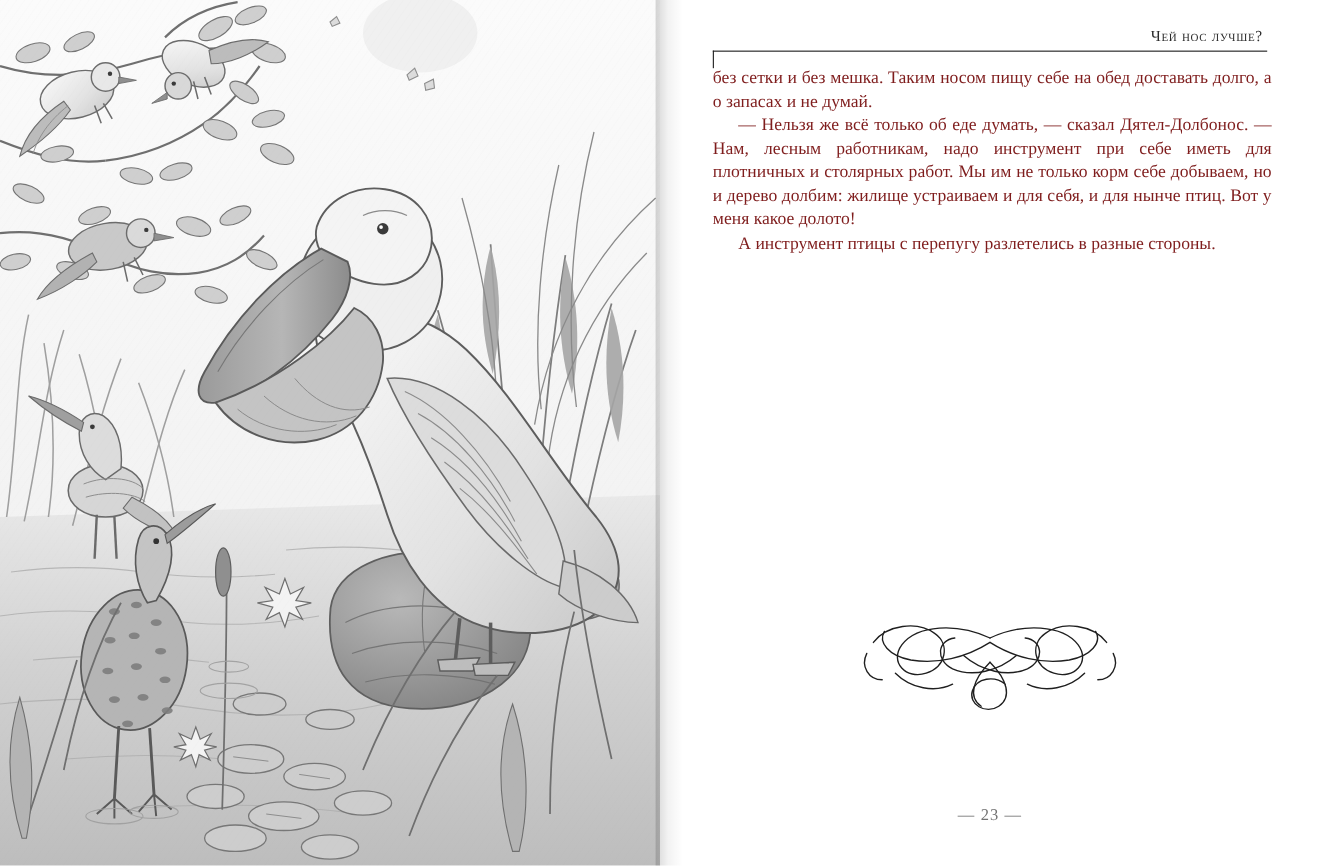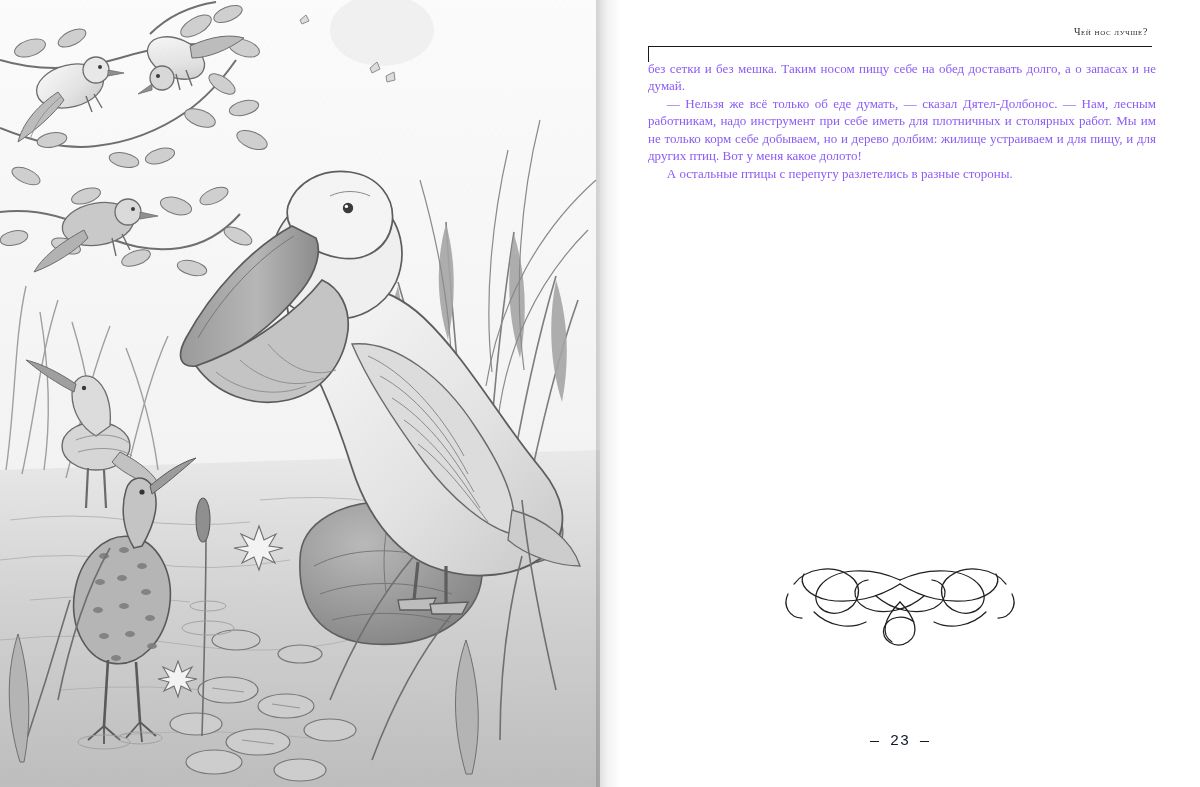--- a/index.html
+++ b/index.html
@@ -60,21 +60,21 @@
     width: 600px;
     height: 787px;
     background: #ffffff;
     overflow: hidden;
   }
   .running-head {
     position: absolute;
     right: 52px;
     top: 26px;
     font-variant: small-caps;
-    font-size: 10px;
+    font-size: 14px;
     letter-spacing: 0.6px;
     color: #2b2b2b;
     white-space: nowrap;
   }
   .head-rule {
     position: absolute;
     left: 48px;
     top: 46px;
     width: 504px;
     height: 1px;
@@ -86,23 +86,23 @@
     top: 46px;
     width: 1px;
     height: 16px;
     background: #1a1a1a;
   }
   .textblock {
     position: absolute;
     left: 48px;
     top: 60px;
     width: 508px;
-    font-size: 13px;
+    font-size: 16px;
     line-height: 1.345;
-    color: #8b5cf6;
+    color: #7f1d1d;
     text-align: justify;
     text-justify: inter-word;
     -webkit-hyphens: none;
     hyphens: none;
   }
   .textblock p {
     margin: 0;
     text-indent: 1.45em;
   }
   .textblock p.noindent { text-indent: 0; }
@@ -119,23 +119,22 @@
   .ornament svg { display: block; }
 
   
   .folio {
     position: absolute;
     left: 0;
     right: 0;
     top: 733px;
     text-align: center;
     font-size: 15px;
-    color: #0f172a;
+    color: #737373;
     letter-spacing: 1px;
-    font-family: Liberation Mono, monospace;
   }
 </style>
 </head>
 <body>
 
 <div class="spread">
 
   <div class="page-left">
     <div class="illustration">
       <svg width="600" height="787" viewBox="0 0 600 787" xmlns="http://www.w3.org/2000/svg">
@@ -447,22 +446,22 @@
   <div class="gutter"></div>
 
   <div class="page-right">
 
     <div class="running-head">Чей нос лучше?</div>
     <div class="head-rule"></div>
     <div class="head-rule-tick"></div>
 
     <div class="textblock">
       <p class="noindent">без сетки и без мешка. Таким носом пищу себе на обед доставать долго, а о запасах и не думай.</p>
-      <p>— Нельзя же всё только об еде думать, — сказал Дятел-Долбонос. — Нам, лесным работникам, надо инструмент при себе иметь для плотничных и столярных работ. Мы им не только корм себе добываем, но и дерево долбим: жилище устраиваем и для пищу, и для других птиц. Вот у меня какое долото!</p>
-      <p>А остальные птицы с перепугу разлетелись в разные стороны.</p>
+      <p>— Нельзя же всё только об еде думать, — сказал Дятел-Долбонос. — Нам, лесным работникам, надо инструмент при себе иметь для плотничных и столярных работ. Мы им не только корм себе добываем, но и дерево долбим: жилище устраиваем и для себя, и для нынче птиц. Вот у меня какое долото!</p>
+      <p>А инструмент птицы с перепугу разлетелись в разные стороны.</p>
     </div>
 
     <div class="ornament">
       <svg width="240" height="90" viewBox="0 0 240 90" xmlns="http://www.w3.org/2000/svg">
         <g fill="none" stroke="#1f1f1f" stroke-width="1.25" stroke-linecap="round">
           <path d="M120 20 C 150 6 186 8 200 26 C 212 42 196 58 178 52 C 160 46 156 26 170 16 C 186 4 214 8 226 24"></path>
           <path d="M120 20 C 90 6 54 8 40 26 C 28 42 44 58 62 52 C 80 46 84 26 70 16 C 54 4 26 8 14 24"></path>
           <path d="M120 24 C 142 38 168 44 192 40 C 212 36 222 24 216 14"></path>
           <path d="M120 24 C 98 38 72 44 48 40 C 28 36 18 24 24 14"></path>
           <path d="M96 36 C 112 50 136 56 154 48 C 170 40 168 22 152 20"></path>

